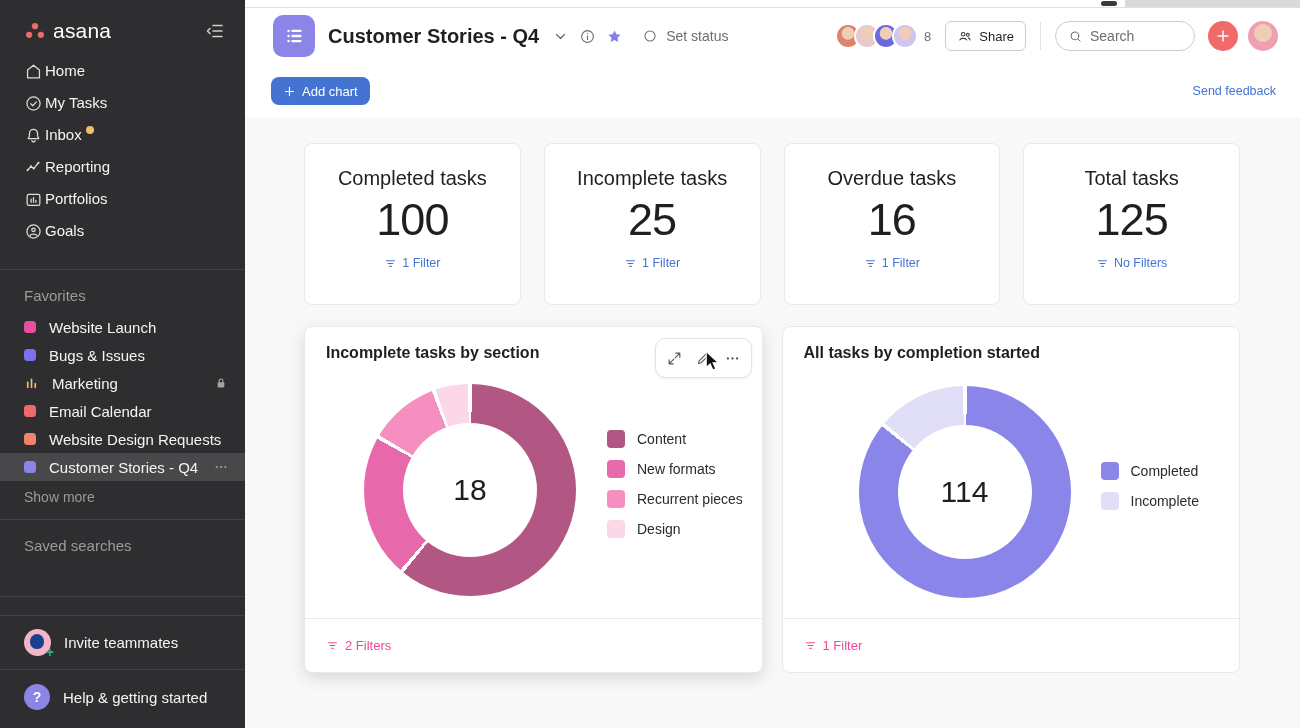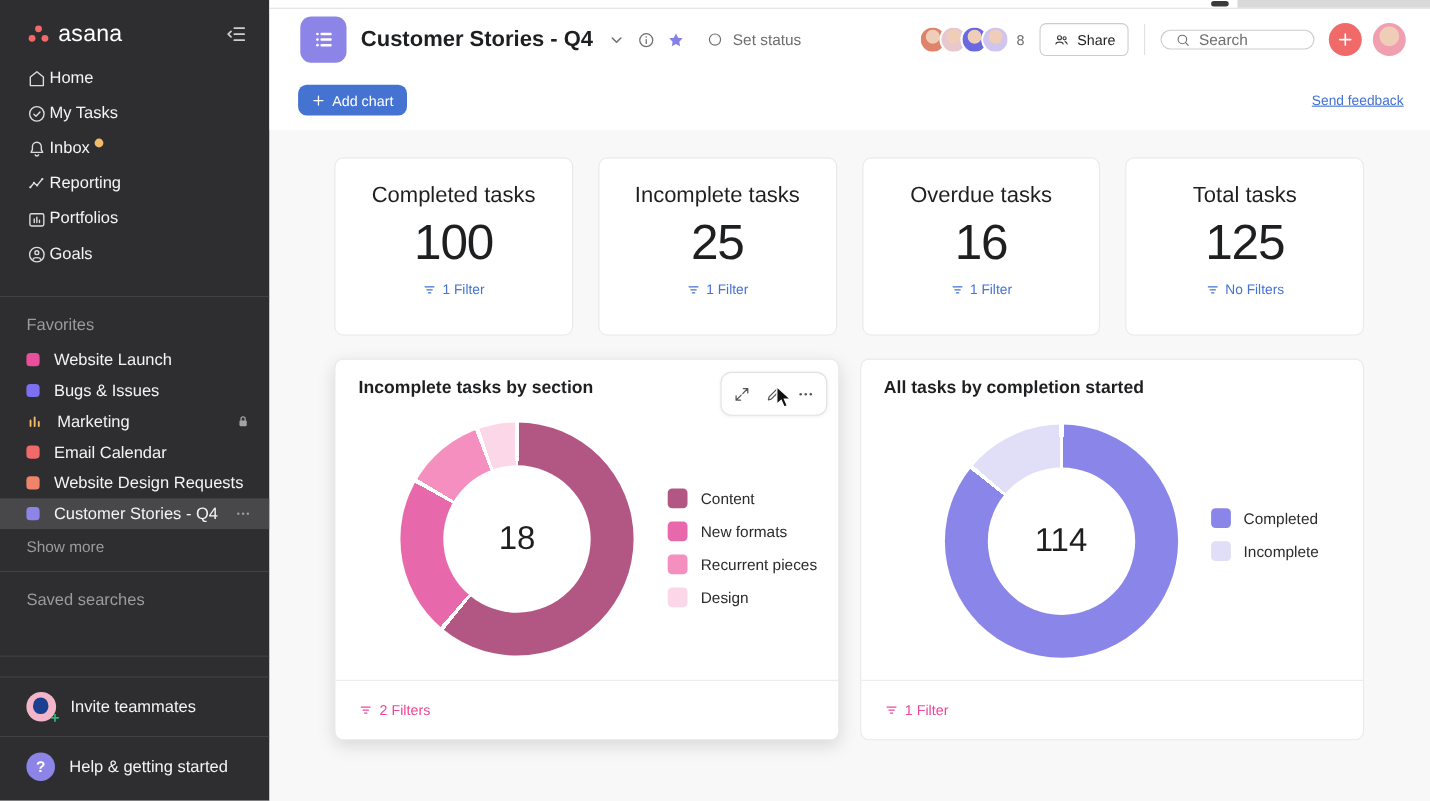--- a/index.html
+++ b/index.html
@@ -49,35 +49,35 @@
   .set-status{display:flex;align-items:center;gap:8px;color:#6d6e6f;font-size:14px;margin-left:14px}
   .set-status .icon{width:16px;height:16px}
   .hright{margin-left:auto;display:flex;align-items:center}
   .av-stack{display:flex}
   .av{width:26px;height:26px;border-radius:50%;border:2px solid #fff;margin-left:-7px}
   .av:first-child{margin-left:0}
   .av-count{font-size:13px;color:#6d6e6f;margin:0 14px 0 6px}
   .share-btn{display:flex;align-items:center;gap:6px;background:#fff;border:1px solid #cfcbcb;border-radius:6px;height:30px;padding:0 11px;font-size:13px;color:#1e1f21;font-family:inherit}
   .share-btn .icon{width:16px;height:16px;color:#3b3c3e}
   .vdiv{width:1px;height:28px;background:#e3e1e0;margin:0 14px}
-  .search-pill{display:flex;align-items:center;gap:7px;width:140px;height:18px;border:1px solid #cfcbcb;border-radius:15px;padding:0 12px;background:#fff}
+  .search-pill{display:flex;align-items:center;gap:7px;width:140px;height:30px;border:1px solid #cfcbcb;border-radius:15px;padding:0 12px;background:#fff}
   .search-pill .icon{width:15px;height:15px;color:#6d6e6f;flex-shrink:0}
   .search-pill input{border:none;outline:none;width:100%;font-size:14px;color:#1e1f21;font-family:inherit;background:transparent}
   .search-pill input::placeholder{color:#6d6e6f}
   .plus-btn{width:30px;height:30px;border-radius:50%;background:#f06a6a;color:#fff;border:none;display:grid;place-items:center;margin:0 10px 0 13px}
   .plus-btn .icon{width:16px;height:16px}
   .profile-av{width:30px;height:30px;border-radius:50%}
   .tabs{height:41px;background:#fff;border-bottom:1px solid #e7e5e4;display:flex;align-items:stretch;gap:24px;padding-left:22px;font-size:14px;color:#6d6e6f;flex-shrink:0}
   .tab{display:flex;align-items:center;position:relative;padding-bottom:2px}
   .tab.active{color:#1e1f21}
   .tab.active::after{content:'';position:absolute;left:-2px;right:-2px;bottom:4px;height:2px;background:#1e1f21;border-radius:2px}
   .toolbar{height:54px;background:#fff;display:flex;align-items:center;padding:0 24px 0 26px;flex-shrink:0}
   .add-chart{display:flex;align-items:center;gap:6px;background:#4573d2;color:#fff;border:none;border-radius:8px;height:28px;padding:0 12px;font-size:13px;font-weight:500;font-family:inherit}
   .add-chart .icon{width:13px;height:13px}
-  .feedback{margin-left:auto;color:#4573d2;font-size:12.5px;font-weight:500;text-decoration:underline}
+  .feedback{margin-left:auto;color:#4573d2;font-size:12.5px;font-weight:500;}
 
   
   .content{flex:1;padding:25px 60px 0 59px}
   .stat-row{display:grid;grid-template-columns:repeat(4,1fr);gap:23px;margin-bottom:21px}
   .stat-card{background:#fff;border:1px solid #ebe9e8;border-radius:8px;height:162px;display:flex;flex-direction:column;align-items:center;padding-top:23px}
   .stat-title{font-size:20px;font-weight:500}
   .stat-value{font-size:45px;font-weight:400;line-height:1.2;margin-top:3px;letter-spacing:-1px}
   .stat-filter{display:flex;align-items:center;gap:5px;color:#4573d2;font-size:12.5px;font-weight:500;margin-top:9px}
   .stat-filter .icon,.f-link .icon{width:13px;height:13px}
   .chart-row{display:grid;grid-template-columns:1fr 1fr;gap:19px}
@@ -420,21 +420,21 @@
             <span class="cursor">
               <svg viewBox="0 0 24 24">
                 <path d="M5 2.5v15.2l3.8-3.4 2.6 5.9 2.8-1.2-2.6-5.8h5.2Z" fill="#111" stroke="#fff" stroke-width="1.1"></path>
               </svg>
             </span>
             <div class="donut" style="left: 59px; top: 57px; background: conic-gradient(rgb(255, 255, 255) 0deg, rgb(255, 255, 255) 1.1deg, rgb(178, 86, 131) 1.1deg, rgb(178, 86, 131) 218.9deg, rgb(255, 255, 255) 218.9deg, rgb(255, 255, 255) 220deg, rgb(255, 255, 255) 220deg, rgb(255, 255, 255) 221.1deg, rgb(231, 105, 171) 221.1deg, rgb(231, 105, 171) 298.9deg, rgb(255, 255, 255) 298.9deg, rgb(255, 255, 255) 300deg, rgb(255, 255, 255) 300deg, rgb(255, 255, 255) 301.1deg, rgb(244, 143, 192) 301.1deg, rgb(244, 143, 192) 338.9deg, rgb(255, 255, 255) 338.9deg, rgb(255, 255, 255) 340deg, rgb(255, 255, 255) 340deg, rgb(255, 255, 255) 341.1deg, rgb(251, 215, 231) 341.1deg, rgb(251, 215, 231) 358.9deg, rgb(255, 255, 255) 358.9deg, rgb(255, 255, 255) 360deg);">
               <div class="donut-hole">
                 <span class="donut-num">18</span>
               </div>
             </div>
-            <div class="legend" style="left:302px;top:117px">
+            <div class="legend" style="left:302px;top:103px">
               <div class="legend-item">
                 <span class="swatch" style="background:#b25683"></span>
                 <span>Content</span>
               </div>
               <div class="legend-item">
                 <span class="swatch" style="background:#e769ab"></span>
                 <span>New formats</span>
               </div>
               <div class="legend-item">
                 <span class="swatch" style="background:#f48fc0"></span>

